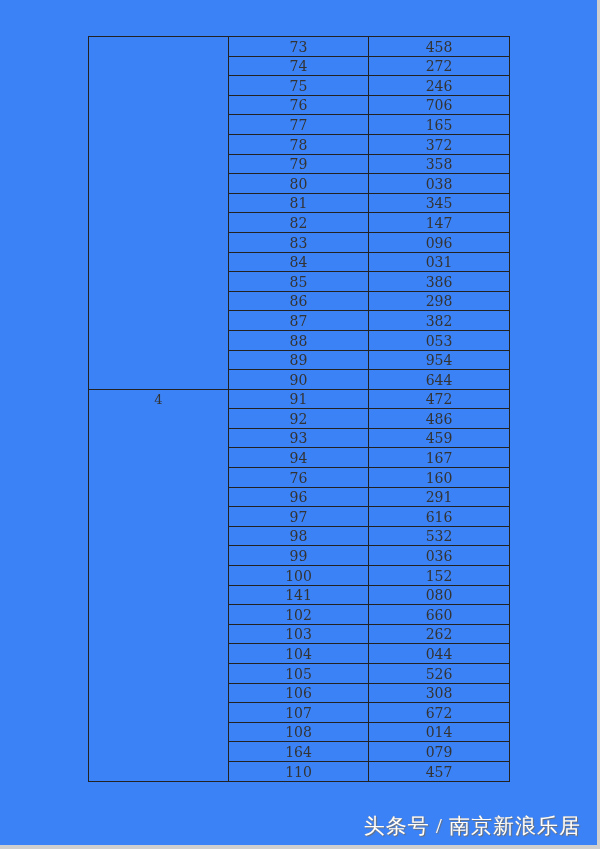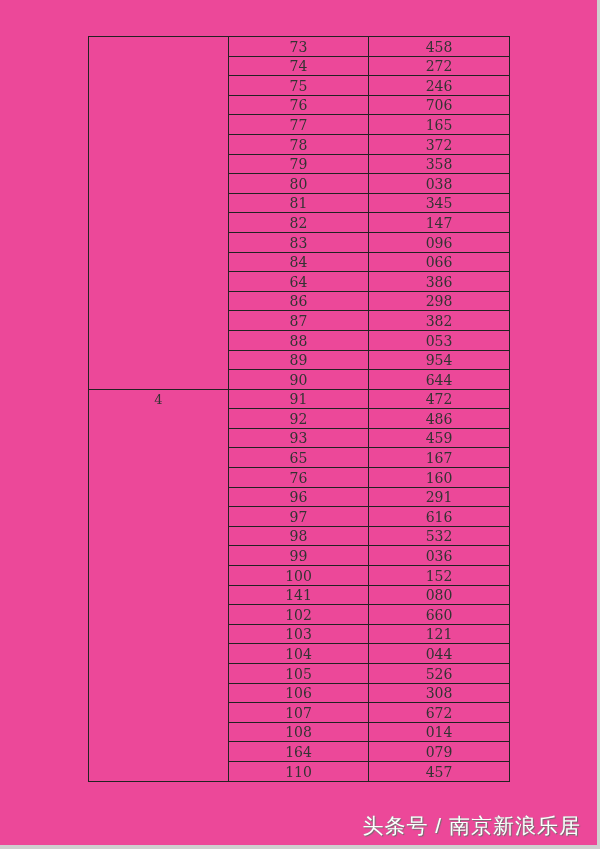--- a/index.html
+++ b/index.html
@@ -13,21 +13,21 @@
       position: relative;
       overflow: hidden;
       font-family: "DejaVu Serif", "Liberation Serif", serif;
       color: #2a2a2a;
     }
     .page {
       position: absolute;
       left: 0; top: 0;
       width: 597px;
       height: 845px;
-      background: #ec4899;
+      background: #3b82f6;
       border-right: 3px solid #cfcfcf;
       border-bottom: 4px solid #cfcfcf;
     }
     .data-table {
       position: absolute;
       left: 88px;
       top: 36px;
       width: 421px;
       border-collapse: collapse;
       table-layout: fixed;
@@ -51,21 +51,21 @@
     .group-cell span {
       display: block;
       font-size: 13px;
       line-height: 18px;
       padding-top: 1px;
     }
     .watermark {
       position: absolute;
       right: 16px;
       top: 812px;
-      font-family: Liberation Sans, sans-serif;
+      font-family: Liberation Serif, serif;
       font-size: 21px;
       color: #ffffff;
       letter-spacing: 1px;
       text-shadow: 1px 1px 1px #6e6e6e, -0.5px -0.5px 0 #9a9a9a;
     }
   </style>
 </head>
 <body>
 
 <div class="page">
@@ -118,24 +118,24 @@
         <tr>
           <td>82</td>
           <td>147</td>
         </tr>
         <tr>
           <td>83</td>
           <td>096</td>
         </tr>
         <tr>
           <td>84</td>
-          <td>066</td>
-        </tr>
-        <tr>
-          <td>64</td>
+          <td>031</td>
+        </tr>
+        <tr>
+          <td>85</td>
           <td>386</td>
         </tr>
         <tr>
           <td>86</td>
           <td>298</td>
         </tr>
         <tr>
           <td>87</td>
           <td>382</td>
         </tr>
@@ -160,21 +160,21 @@
         </tr>
         <tr>
           <td>92</td>
           <td>486</td>
         </tr>
         <tr>
           <td>93</td>
           <td>459</td>
         </tr>
         <tr>
-          <td>65</td>
+          <td>94</td>
           <td>167</td>
         </tr>
         <tr>
           <td>76</td>
           <td>160</td>
         </tr>
         <tr>
           <td>96</td>
           <td>291</td>
         </tr>
@@ -197,21 +197,21 @@
         <tr>
           <td>141</td>
           <td>080</td>
         </tr>
         <tr>
           <td>102</td>
           <td>660</td>
         </tr>
         <tr>
           <td>103</td>
-          <td>121</td>
+          <td>262</td>
         </tr>
         <tr>
           <td>104</td>
           <td>044</td>
         </tr>
         <tr>
           <td>105</td>
           <td>526</td>
         </tr>
         <tr>

